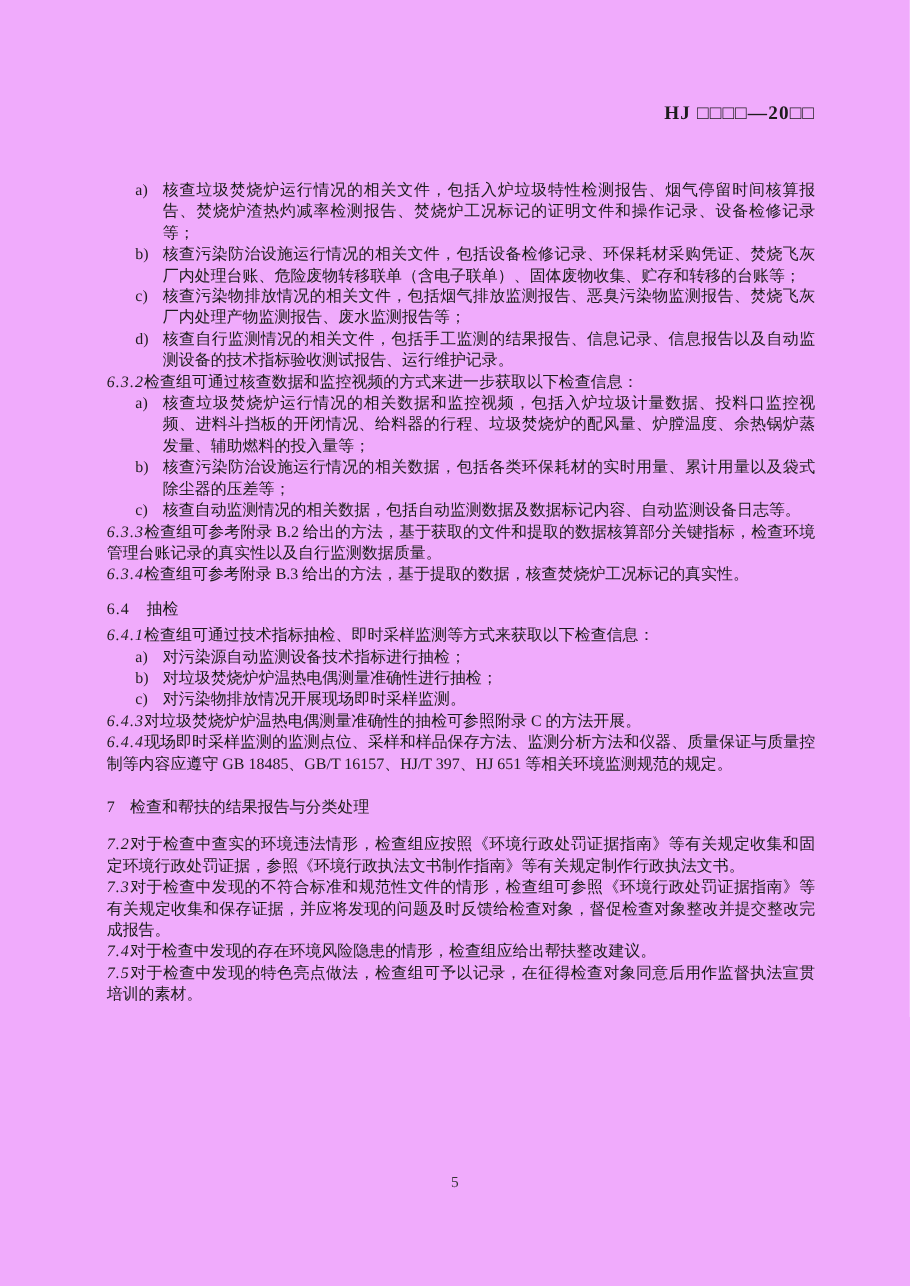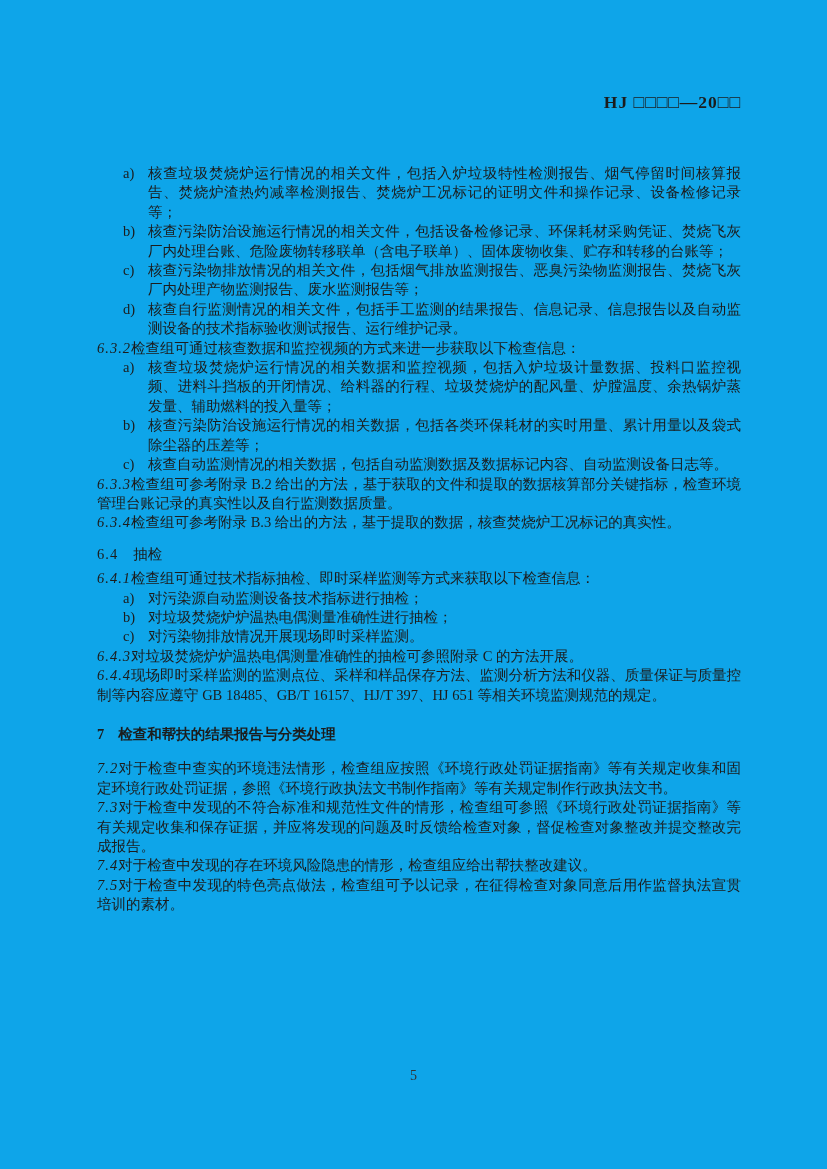--- a/index.html
+++ b/index.html
@@ -4,21 +4,21 @@
 <style>
   * { margin: 0; padding: 0; box-sizing: border-box; }
   html, body { width: 827px; height: 1169px; }
   body {
     background: #ffffff;
     color: #1c1c1c;
     font-family: "Liberation Serif", "DejaVu Serif", serif;
     position: relative;
     overflow: hidden;
   }
-  .page { position: absolute; inset: 0; background: #0ea5e9; }
+  .page { position: absolute; inset: 0; background: #f0abfc; }
 
   .doc-header {
     position: absolute;
     top: 92px; left: 97px; width: 644px;
     text-align: right;
     font-weight: bold;
     font-size: 17.5px;
     letter-spacing: 1px;
     white-space: nowrap;
   }
@@ -33,21 +33,21 @@
 
   .para { text-align: justify; }
   .para .num { letter-spacing: 1px; font-style: italic; }
 
   .list-item { display: flex; }
   .li-label { flex: 0 0 25px; margin-left: 26px; }
   .li-text { flex: 1 1 auto; text-align: justify; }
 
   .h2 { font-weight: normal; margin-top: 12px; margin-bottom: 5px; }
   .h2 .num { margin-right: 15px; letter-spacing: 1px; }
-  .h1 { font-weight: bold; margin-top: 20px; margin-bottom: 15px; }
+  .h1 { font-weight: normal; margin-top: 20px; margin-bottom: 15px; }
   .h1 .num { margin-right: 14px; }
 
   .footer {
     position: absolute;
     top: 1068px; left: 0; width: 827px;
     text-align: center;
     font-size: 14px;
     color: #333;
   }
 </style>

